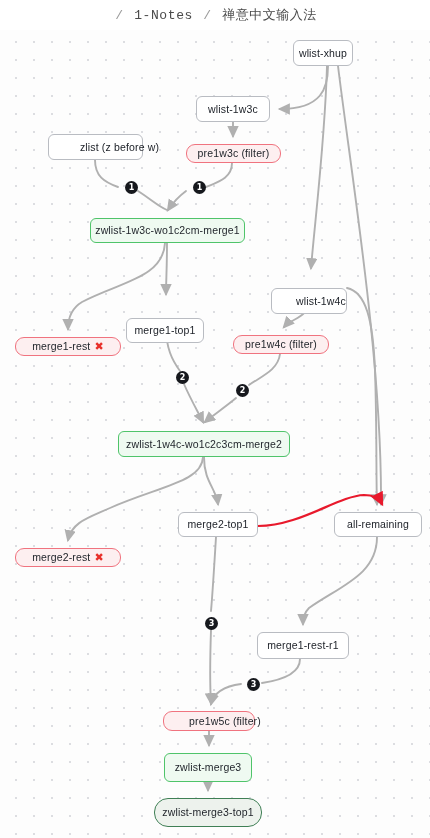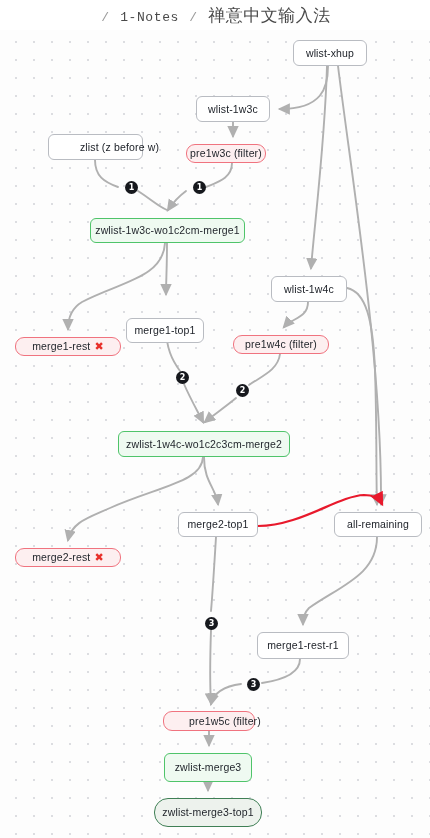--- a/index.html
+++ b/index.html
@@ -34,21 +34,21 @@
   #breadcrumb {
     font-size: 13px;
     color: #4a4a4a;
     letter-spacing: 0.6px;
     white-space: nowrap;
     font-family: "Liberation Mono", "DejaVu Sans Mono", monospace;
   }
   #breadcrumb .sep { color: #9a9a9a; padding: 0 2px; }
   #breadcrumb .cn {
     font-family: "Liberation Sans", "DejaVu Sans", sans-serif;
-    font-size: 17px;
+    font-size: 13px;
     letter-spacing: 0.5px;
   }
   
   #canvas {
     position: absolute;
     left: 0; top: 30px;
     width: 430px;
     height: 808px;
     background-color: #fdfdfd;
     background-image: radial-gradient(#dcdde1 0.85px, transparent 0.9px);
@@ -200,50 +200,50 @@
         <path d="M 209 700 L 209 715" marker-end="url(#ah)"></path>
 
         <path d="M 208 752 L 208 760" marker-end="url(#ah)"></path>
       </g>
 
       <g fill="none" stroke="#e8192c" stroke-width="2.2" stroke-linecap="round">
         <path d="M 258 496 C 300 496 338 466 364 465 C 375 465 380 470 382 474" marker-end="url(#ahr)"></path>
       </g>
     </svg>
 
-    <div class="node plain" style="left:293px; top:10px; width:74px; height:26px;">
+    <div class="node plain" style="left:293px; top:10px; width:60px; height:26px;">
       <span>wlist-xhup</span>
     </div>
 
     <div class="node plain" style="left:196px; top:66px; width:74px; height:26px;">
       <span>wlist-1w3c</span>
     </div>
 
-    <div class="node filter" style="left:186px; top:114px; width:80px; height:19px;">
+    <div class="node filter" style="left:186px; top:114px; width:95px; height:19px;">
       <span>pre1w3c (filter)</span>
     </div>
 
     <div class="node plain" style="left:48px; top:104px; width:95px; height:26px;padding-left:48px;">
       <span>zlist (z before w)</span>
     </div>
 
     <div class="node merge" style="left:90px; top:188px; width:155px; height:25px;">
       <span>zwlist-1w3c-wo1c2cm-merge1</span>
     </div>
 
     <div class="node plain" style="left:126px; top:288px; width:78px; height:25px;">
       <span>merge1-top1</span>
     </div>
 
     <div class="node rest" style="left:15px; top:307px; width:106px; height:19px;">
       <span>merge1-rest</span>
       <span class="xmark">✖</span>
     </div>
 
-    <div class="node plain" style="left:271px; top:246px; width:76px; height:26px;">
+    <div class="node plain" style="left:271px; top:258px; width:76px; height:26px;justify-content:flex-end;">
       <span>wlist-1w4c</span>
     </div>
 
     <div class="node filter" style="left:233px; top:305px; width:96px; height:19px;">
       <span>pre1w4c (filter)</span>
     </div>
 
     <div class="node merge" style="left:118px; top:401px; width:172px; height:26px;">
       <span>zwlist-1w4c-wo1c2c3cm-merge2</span>
     </div>

